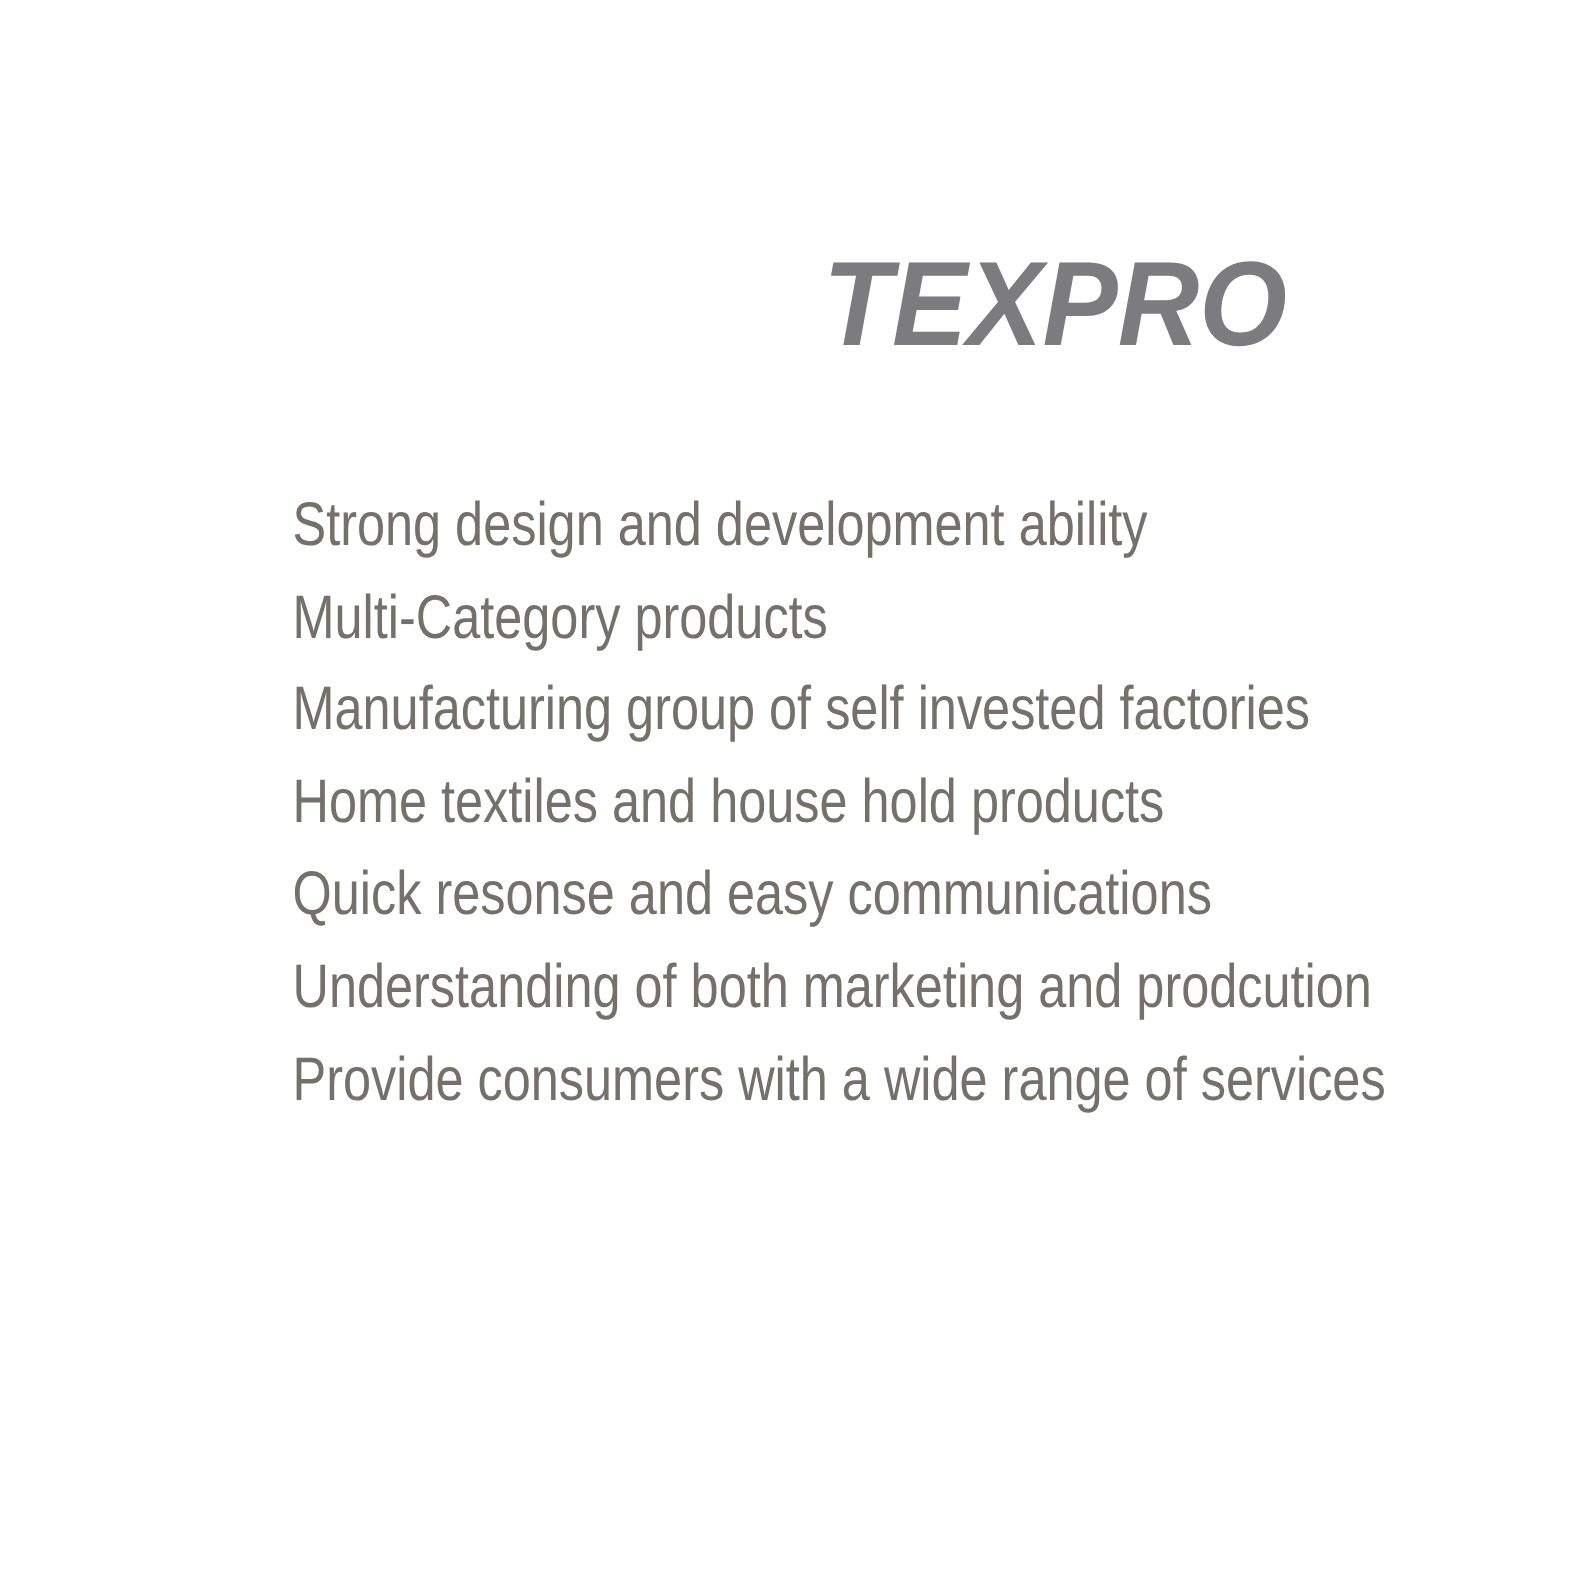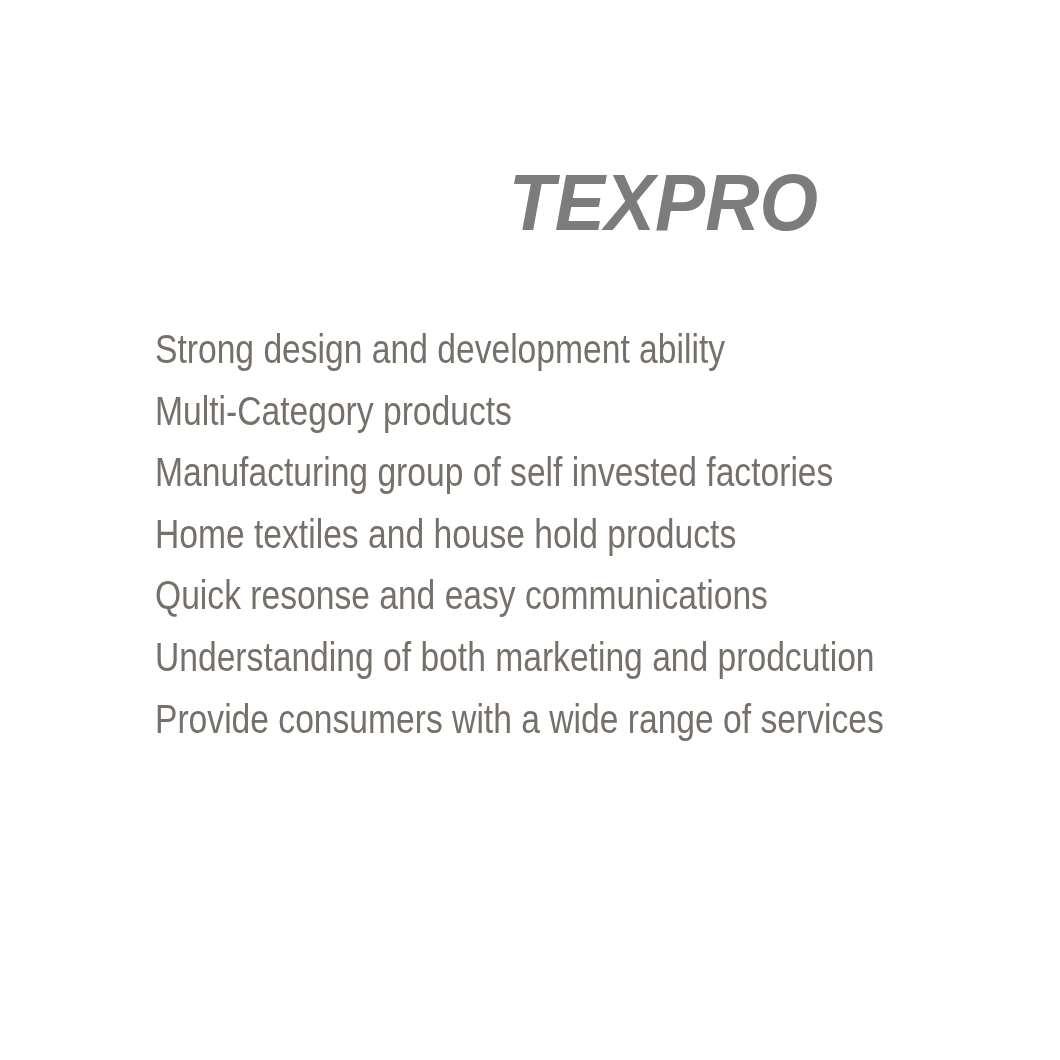--- a/index.html
+++ b/index.html
@@ -10,20 +10,21 @@
     width: 1060px;
     height: 1060px;
     overflow: hidden;
     font-family: "Liberation Sans", sans-serif;
   }
   .canvas {
     position: relative;
     width: 888px;
     height: 1060px;
     background: var(--page-bg, #ffffff);
+    margin-left: 40px;
   }
   .brand-logo {
     position: absolute;
     top: 163px;
     right: 70px;
     line-height: 80px;
     font-size: 80px;
     font-weight: bold;
     font-style: italic;
     letter-spacing: 0px;

